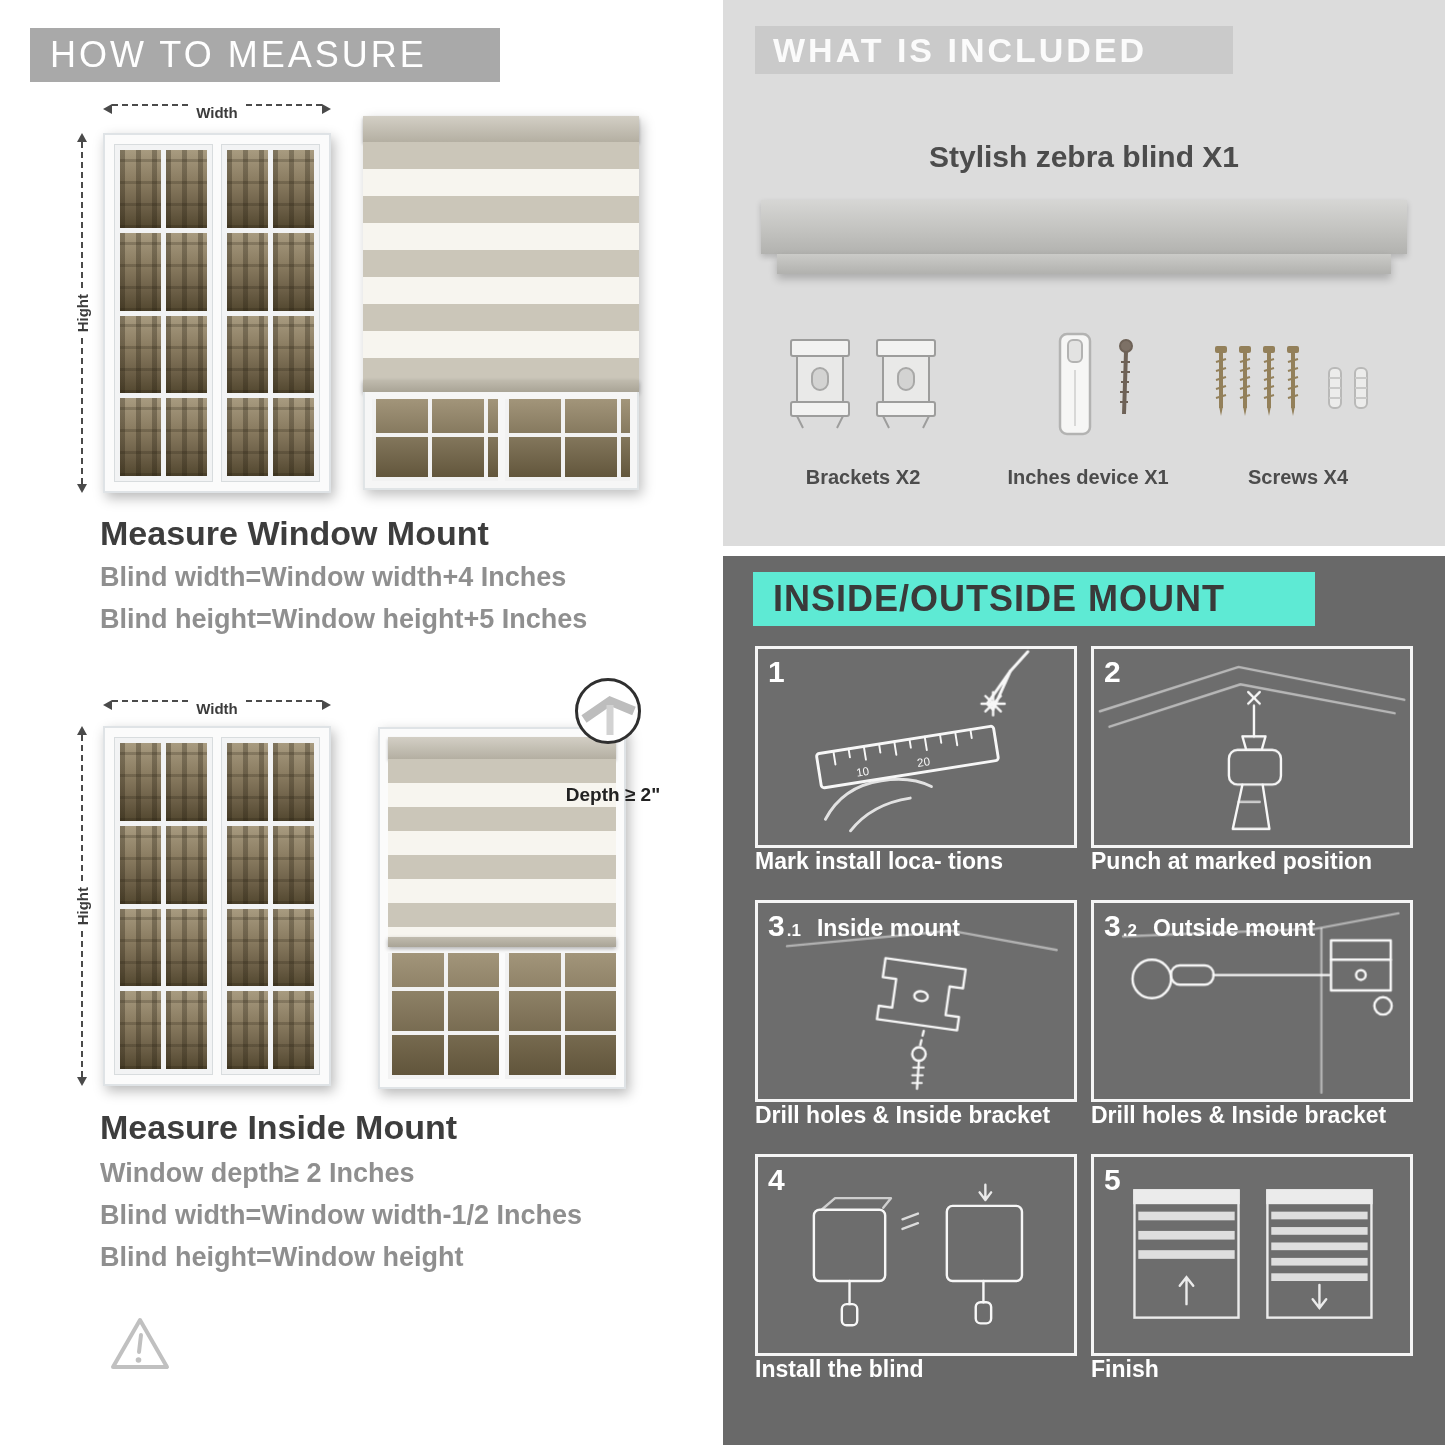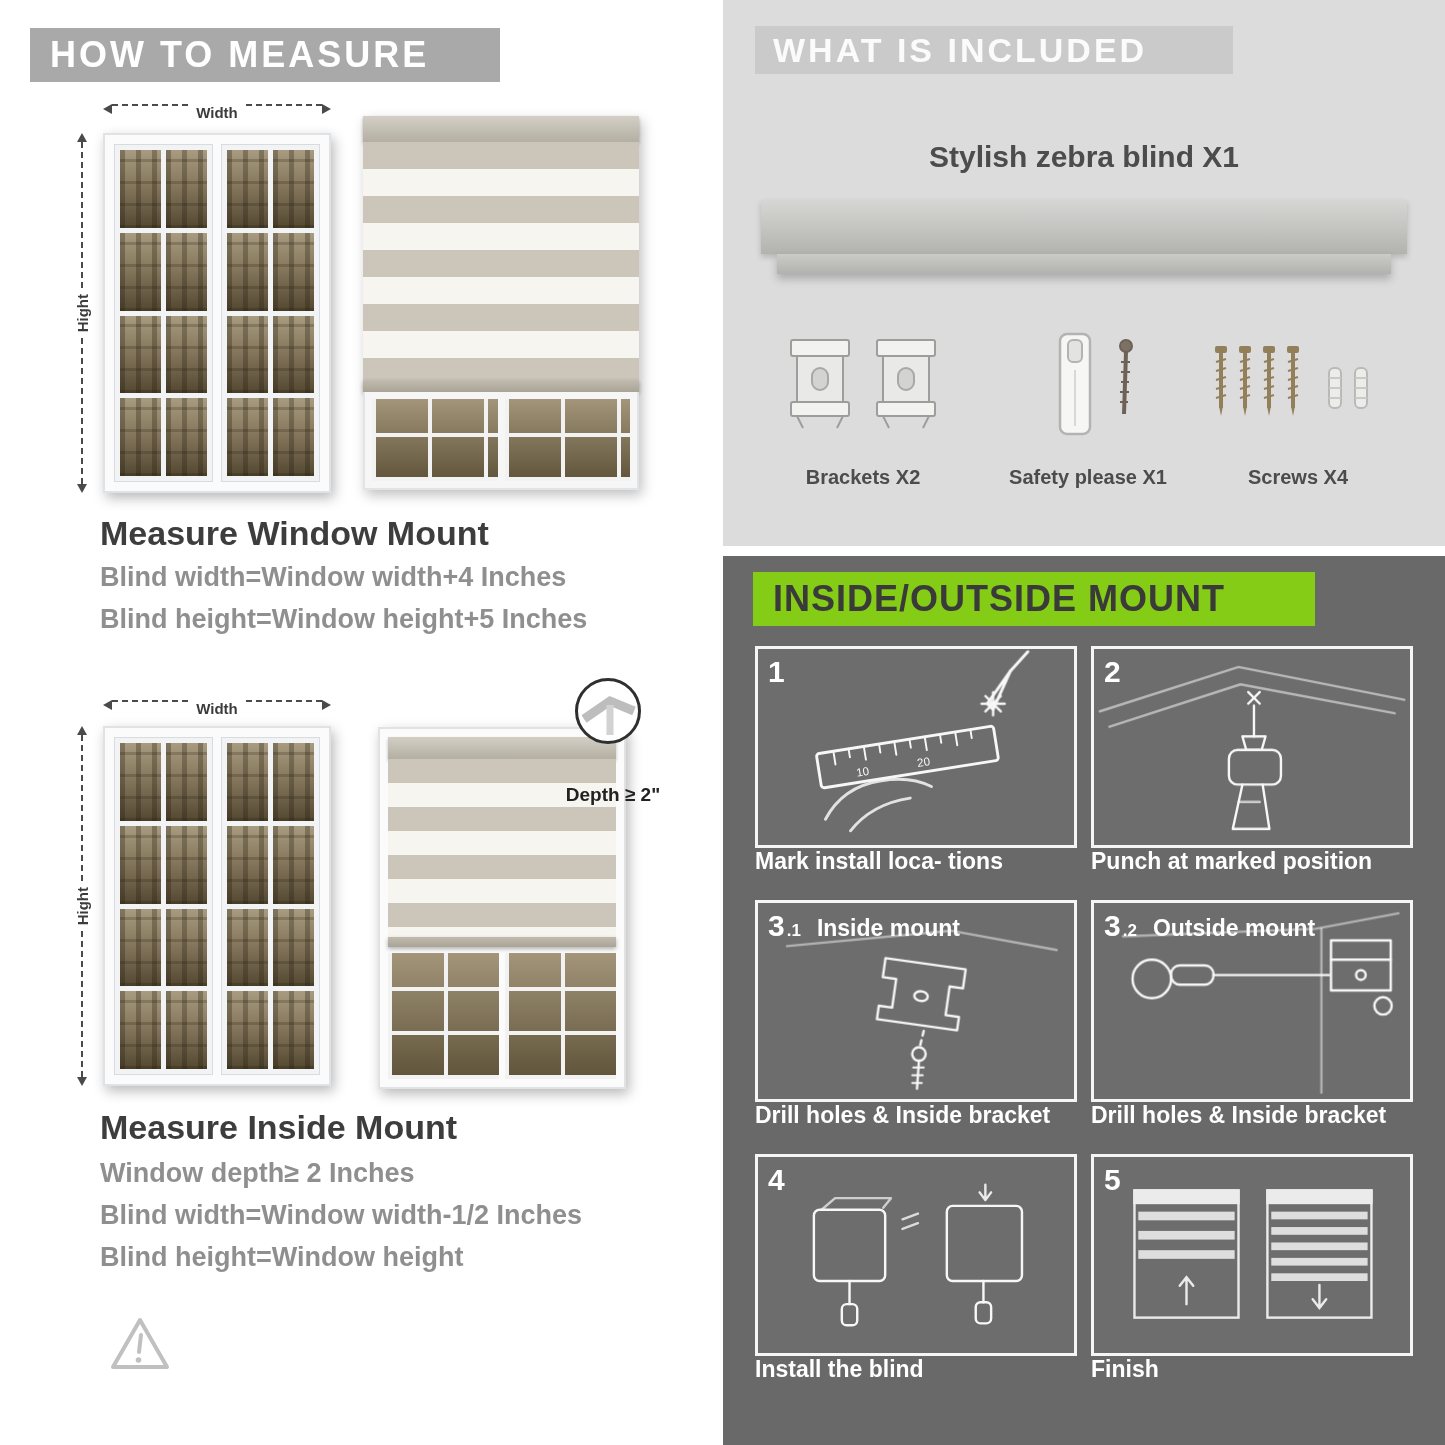--- a/index.html
+++ b/index.html
@@ -3,21 +3,21 @@
 <meta charset="utf-8">
 <style>
   *{margin:0;padding:0;box-sizing:border-box}
   html,body{width:1445px;height:1445px}
   body{font-family:"Liberation Sans",sans-serif;background:#fff;color:#333}
   .page{position:relative;width:1445px;height:1445px;background:#fff;overflow:hidden}
   .abs{position:absolute}
 
   
   .hdr-gray{position:absolute;left:30px;top:28px;width:470px;height:54px;background:#a9a9a9;
-    color:#fff;font-size:36px;font-weight:bold;letter-spacing:3px;line-height:54px;padding-left:20px}
+    color:#fff;font-size:36px;font-weight:normal;letter-spacing:3px;line-height:54px;padding-left:20px}
   .h2{position:absolute;font-size:34px;font-weight:bold;color:#3d3d3d}
   .formula{position:absolute;font-size:27px;font-weight:bold;color:#8f8f8f}
 
   .window{position:absolute;background:#fbfbfb;border:2px solid #dfe3e6;box-shadow:3px 5px 12px rgba(0,0,0,.28);
     padding:9px;display:flex;gap:8px}
   .sash{flex:1;background:#f2f3f4;border:1px solid #d8dcde;padding:5px;display:grid;
     grid-template-columns:1fr 1fr;grid-auto-rows:1fr;gap:5px}
   .pane{background:linear-gradient(180deg,#a89b80 0%,#8a7c61 40%,#6b5e46 75%,#52472f 100%);
     position:relative;overflow:hidden}
   .pane::after{content:"";position:absolute;inset:0;
@@ -63,21 +63,21 @@
   .included{position:absolute;left:723px;top:0;width:722px;height:546px;background:#dcdcdc}
   .inc-hdr{position:absolute;left:32px;top:26px;width:478px;height:48px;background:#cacaca;color:#fbfbfb;
     font-size:34px;font-weight:bold;letter-spacing:3px;line-height:48px;padding-left:18px}
   .product-title{position:absolute;top:140px;left:0;width:100%;text-align:center;font-size:30px;font-weight:bold;color:#4c4c4c}
   .headrail{position:absolute;left:38px;top:200px;width:646px}
   .hr-top{height:54px;background:linear-gradient(180deg,#d6d6d4 0%,#c3c3c0 55%,#b2b2af 100%);box-shadow:0 3px 6px rgba(0,0,0,.18)}
   .hr-lip{height:20px;margin:0 16px;background:linear-gradient(180deg,#cbcbc8,#b1b1ae);box-shadow:0 5px 9px rgba(0,0,0,.22)}
   .inc-label{position:absolute;top:466px;font-size:20px;font-weight:bold;color:#4c4c4c;text-align:center}
 
   .mount{position:absolute;left:723px;top:556px;width:722px;height:889px;background:#696969}
-  .mount-hdr{position:absolute;left:30px;top:16px;width:562px;height:54px;background:#84cc16;color:#3a3a3a;
+  .mount-hdr{position:absolute;left:30px;top:16px;width:562px;height:54px;background:#5eead4;color:#3a3a3a;
     font-size:36px;font-weight:bold;letter-spacing:1px;line-height:54px;padding-left:20px}
   .step{position:absolute;width:322px}
   .panel{width:322px;height:202px;border:3px solid #f5f5f5;position:relative;background:rgba(255,255,255,.03)}
   .step-head{position:absolute;left:10px;top:6px;color:#fff;display:flex;align-items:baseline}
   .num{font-size:30px;font-weight:bold}
   .sub{font-size:17px;font-weight:bold;margin-left:2px}
   .stitle{font-size:23px;font-weight:bold;margin-left:16px}
   .caption{color:#fff;font-size:23px;font-weight:bold}
   .illus{position:absolute;inset:0;width:100%;height:100%}
 </style>
@@ -271,21 +271,21 @@
       </defs>
       <use href="#scr" transform="translate(18 16)"></use>
       <use href="#scr" transform="translate(42 16)"></use>
       <use href="#scr" transform="translate(66 16)"></use>
       <use href="#scr" transform="translate(90 16)"></use>
       <use href="#anc" transform="translate(132 38)"></use>
       <use href="#anc" transform="translate(158 38)"></use>
     </svg>
 
     <div class="inc-label" style="left:40px;width:200px">Brackets X2</div>
-    <div class="inc-label" style="left:240px;width:250px">Safety please X1</div>
+    <div class="inc-label" style="left:240px;width:250px">Inches device X1</div>
     <div class="inc-label" style="left:495px;width:160px">Screws X4</div>
   </div>
 
   <div class="mount">
     <div class="mount-hdr">INSIDE/OUTSIDE MOUNT</div>
 
     <div class="step" style="left:32px;top:90px">
       <div class="panel">
         <svg class="illus" viewBox="0 0 328 202">
           <g fill="none" stroke="#fff" stroke-width="3" stroke-linecap="round" stroke-linejoin="round" opacity="0.95">

